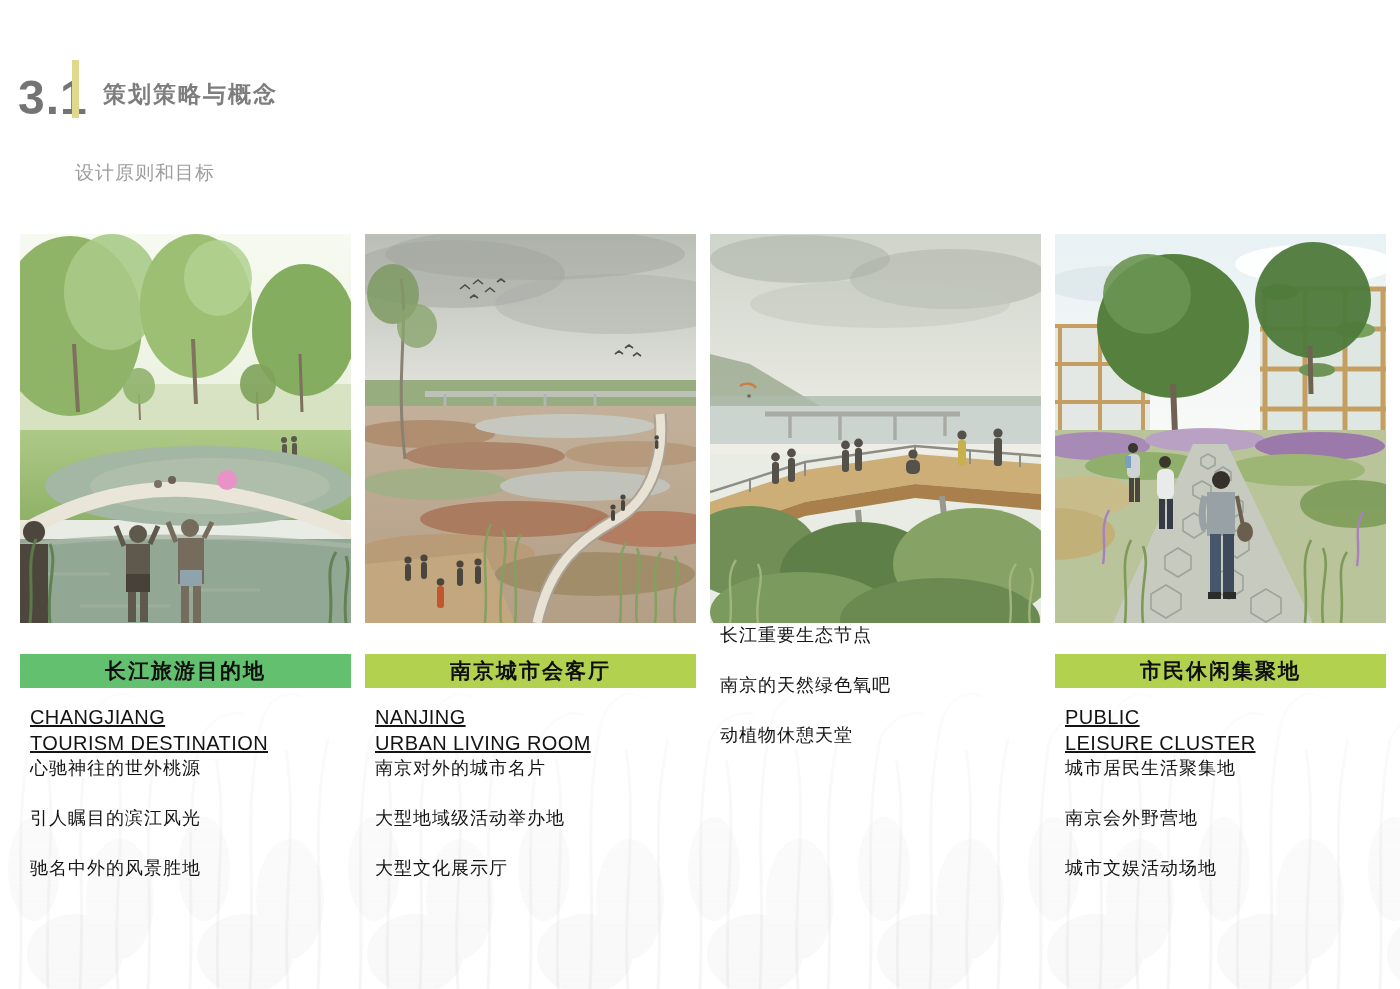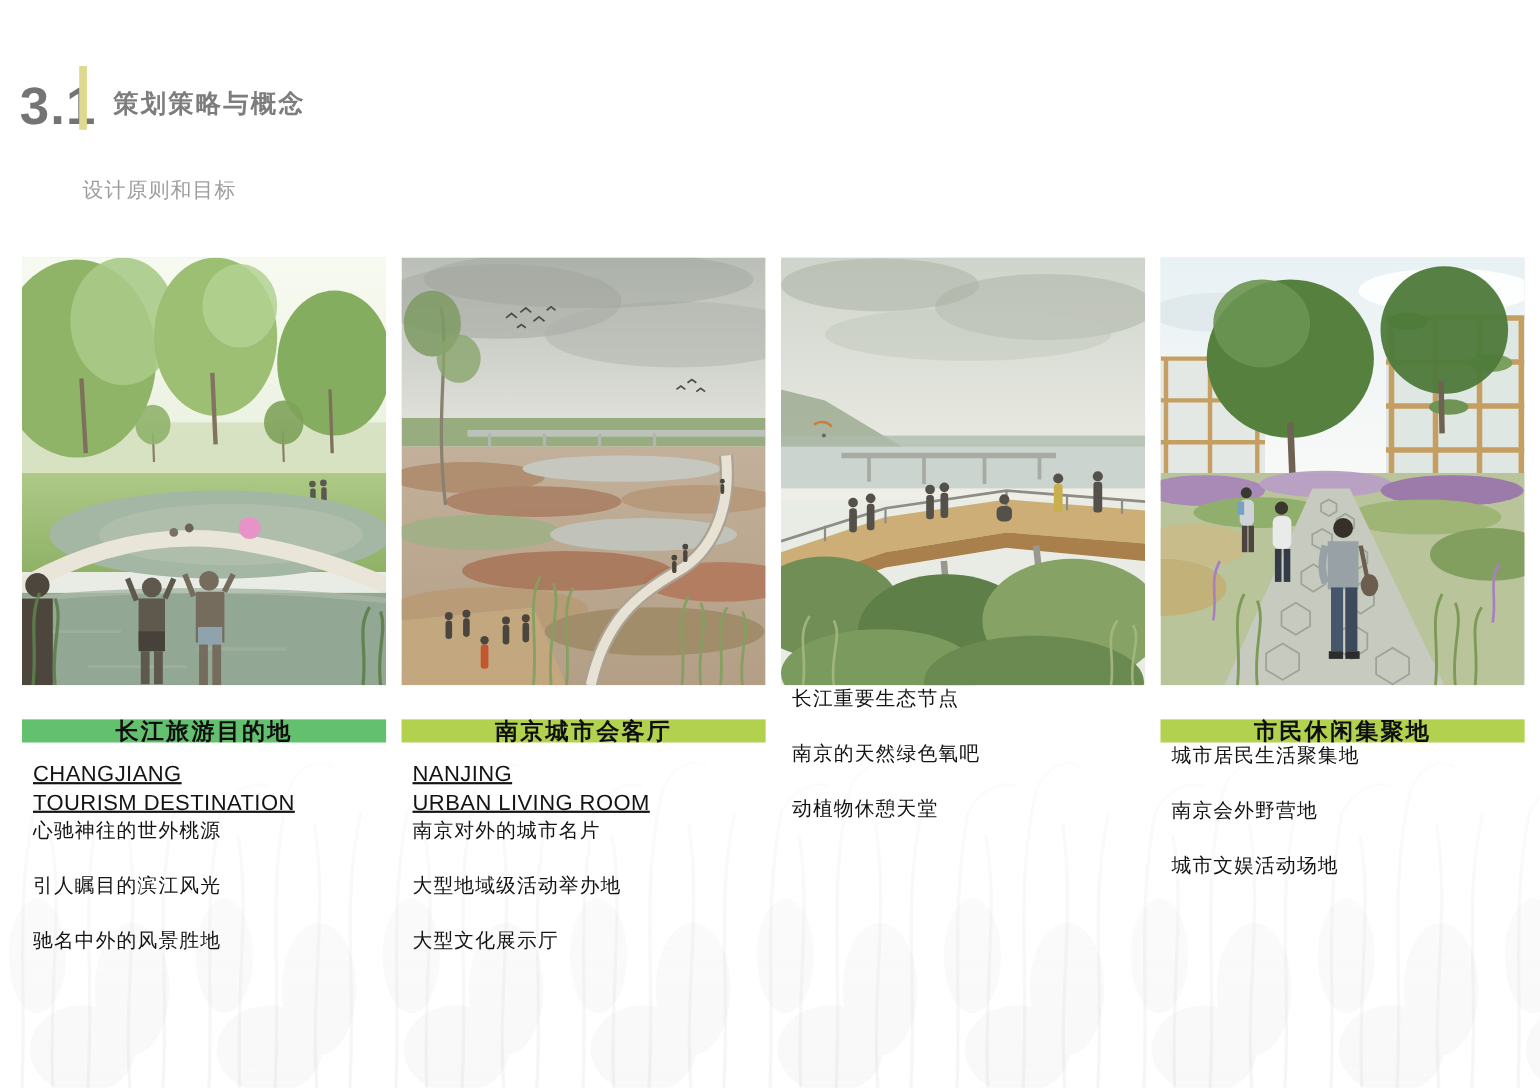--- a/index.html
+++ b/index.html
@@ -41,21 +41,21 @@
   .columns {
     position:absolute; left:20px; top:234px; width:1366px;
     display:grid; grid-template-columns:repeat(4,1fr); column-gap:14px;
   }
   .col { position:relative; }
   .img {
     width:100%; height:389px; overflow:hidden; background:#e8ece4;
   }
   .img svg { display:block; width:100%; height:100%; }
   .banner {
-    margin-top:31px; height:21px;
+    margin-top:31px; height:34px;
     display:flex; align-items:center; justify-content:center;
     font-size:21px; font-weight:bold; color:#0f0f0f; letter-spacing:2px;
   }
   .banner.green { background:#63c06f; }
   .banner.lime  { background:#b2d14f; }
   .col-title {
     margin-top:16px; padding-left:10px;
     font-size:20px; line-height:26px; color:#141414;
     letter-spacing:0.4px; white-space:pre-line;text-decoration:underline;
   }
@@ -419,20 +419,22 @@
         <g>
           <circle cx="78" cy="214" r="5" fill="#3a372f"></circle>
           <rect x="72" y="220" width="13" height="24" rx="5" fill="#cdd3d6"></rect>
           <rect x="74" y="244" width="5" height="24" fill="#4c4440"></rect>
           <rect x="80" y="244" width="5" height="24" fill="#4c4440"></rect>
           <rect x="70" y="222" width="6" height="12" fill="#7aa0c0"></rect>
         </g>
       </svg>
     </figure>
     <div class="banner lime">市民休闲集聚地</div>
+    <div class="col-title">PUBLIC
+LEISURE CLUSTER</div>
     <ul class="bullets">
       <li>城市居民生活聚集地</li>
       <li>南京会外野营地</li>
       <li>城市文娱活动场地</li>
     </ul>
   </div>
 
 </div>
 
 </body></html>

